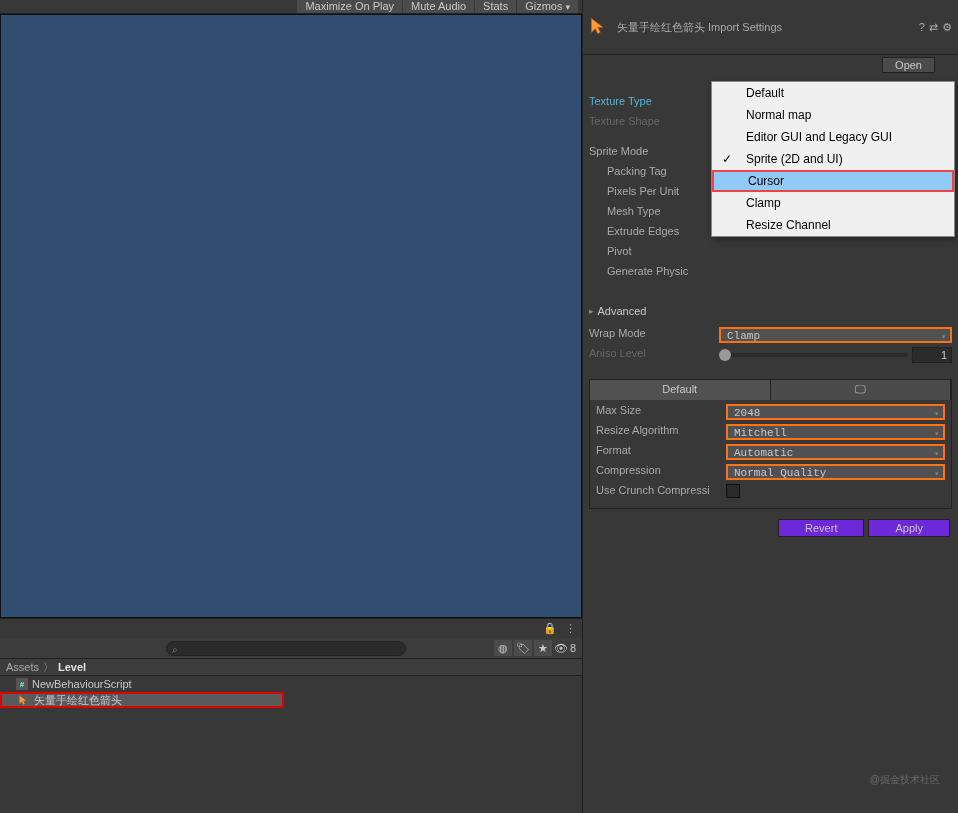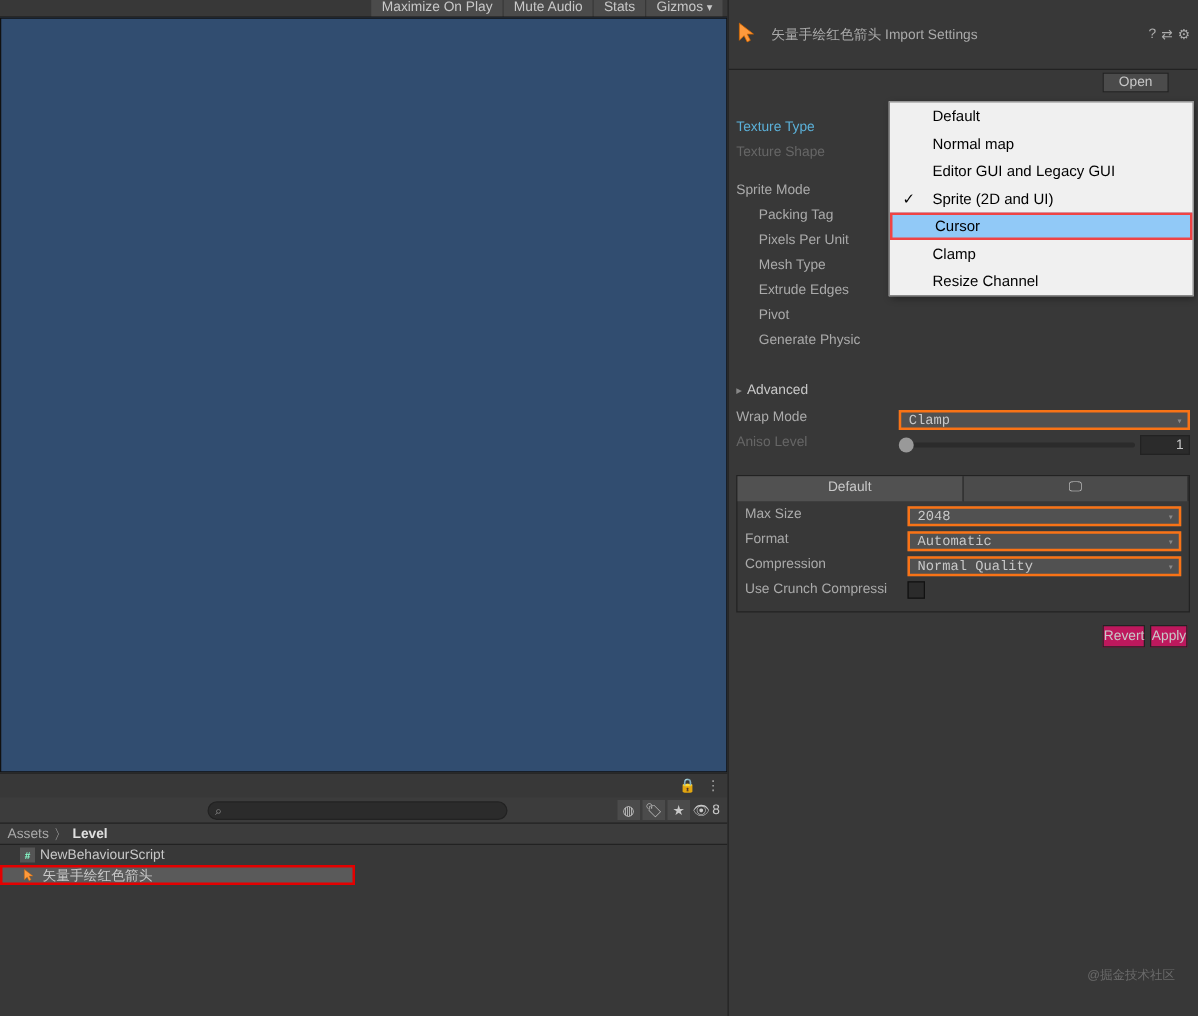--- a/index.html
+++ b/index.html
@@ -45,21 +45,21 @@
 .slider-row { display: flex; align-items: center; gap: 4px; }
 .slider-track { flex: 1; height: 4px; background: #2b2b2b; border-radius: 2px; position: relative; }
 .slider-thumb { position: absolute; left: 0; top: -4px; width: 12px; height: 12px; background: #999; border-radius: 50%; }
 .slider-num { width: 40px; background: #2b2b2b; border: 1px solid #222; height: 16px; text-align: right; padding-right: 4px; color: #c8c8c8; }
 .platform-tabs { margin-top: 12px; border: 1px solid #222; }
 .tab-row { display: flex; height: 20px; }
 .tab { flex: 1; text-align: center; line-height: 18px; background: #4b4b4b; border-right: 1px solid #222; cursor: pointer; }
 .tab.active { background: #515151; }
 .checkbox { width: 14px; height: 14px; background: #2b2b2b; border: 1px solid #111; display: inline-block; }
 .btn-row { display: flex; justify-content: flex-end; gap: 4px; margin-top: 10px; padding-right: 2px;}
-.btn { background: #be185d; border: 1px solid #222; color: #c8c8c8; padding: 2px 0; cursor: pointer; }
+.btn { background: #6d28d9; border: 1px solid #222; color: #c8c8c8; padding: 2px 26px; cursor: pointer; }
 
 .dropdown-popup { position: absolute; left: 711px; top: 81px; width: 244px; background: #f0f0f0; border: 1px solid #888; box-shadow: 2px 2px 6px rgba(0,0,0,0.4); z-index: 100; }
 .dd-item { height: 22px; line-height: 22px; padding-left: 34px; color: #000; cursor: pointer; position: relative; font-size: 12px;}
 .dd-item.checked::before { content: "✓"; position: absolute; left: 10px; color: #000; }
 .dd-item.hover { background: #91c9f7; }
 .dd-item.hl { border: 2px solid #ef4444; height: 22px; line-height: 18px;}
 .watermark { position: absolute; right: 18px; bottom: 26px; color: #6a6a6a; font-size: 10px;}
 .arrow-cursor { width: 16px; height: 16px; display: inline-block; }
 .lock-icon, .menu-icon { color: #aaa; cursor: pointer; }
 .eye-count { display: flex; align-items: center; gap: 2px; color: #c8c8c8;}
@@ -185,20 +185,24 @@
         <div class="tab-row">
           <div class="tab active">Default</div>
           <div class="tab"><span>🖵</span></div>
         </div>
         <div style="padding:4px 6px;">
           <div class="field-row">
             <span class="field-label">Max Size</span>
             <div class="dropdown-val">2048</div>
           </div>
           <div class="field-row">
+            <span class="field-label">Resize Algorithm</span>
+            <div class="dropdown-val">Mitchell</div>
+          </div>
+          <div class="field-row">
             <span class="field-label">Format</span>
             <div class="dropdown-val">Automatic</div>
           </div>
           <div class="field-row">
             <span class="field-label">Compression</span>
             <div class="dropdown-val">Normal Quality</div>
           </div>
           <div class="field-row">
             <span class="field-label">Use Crunch Compressi</span>
             <span class="checkbox"></span>

